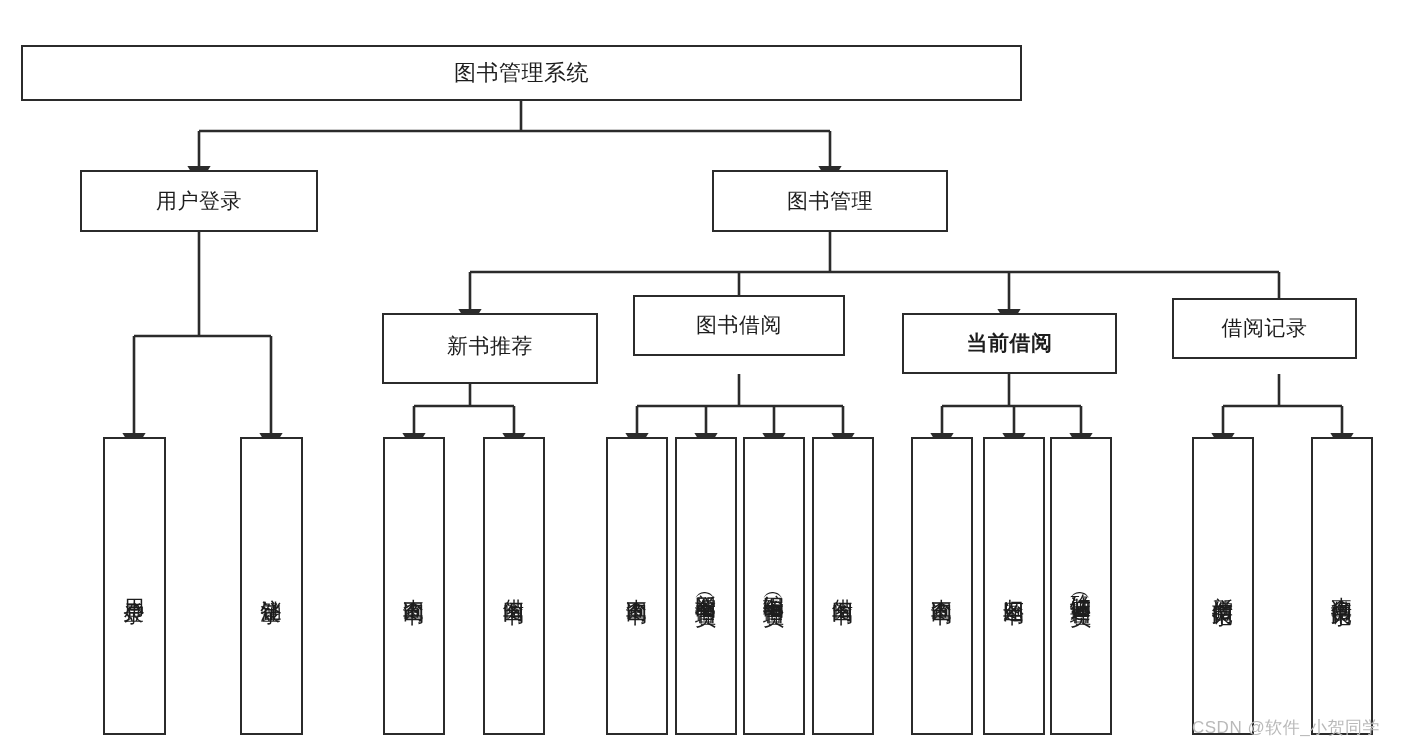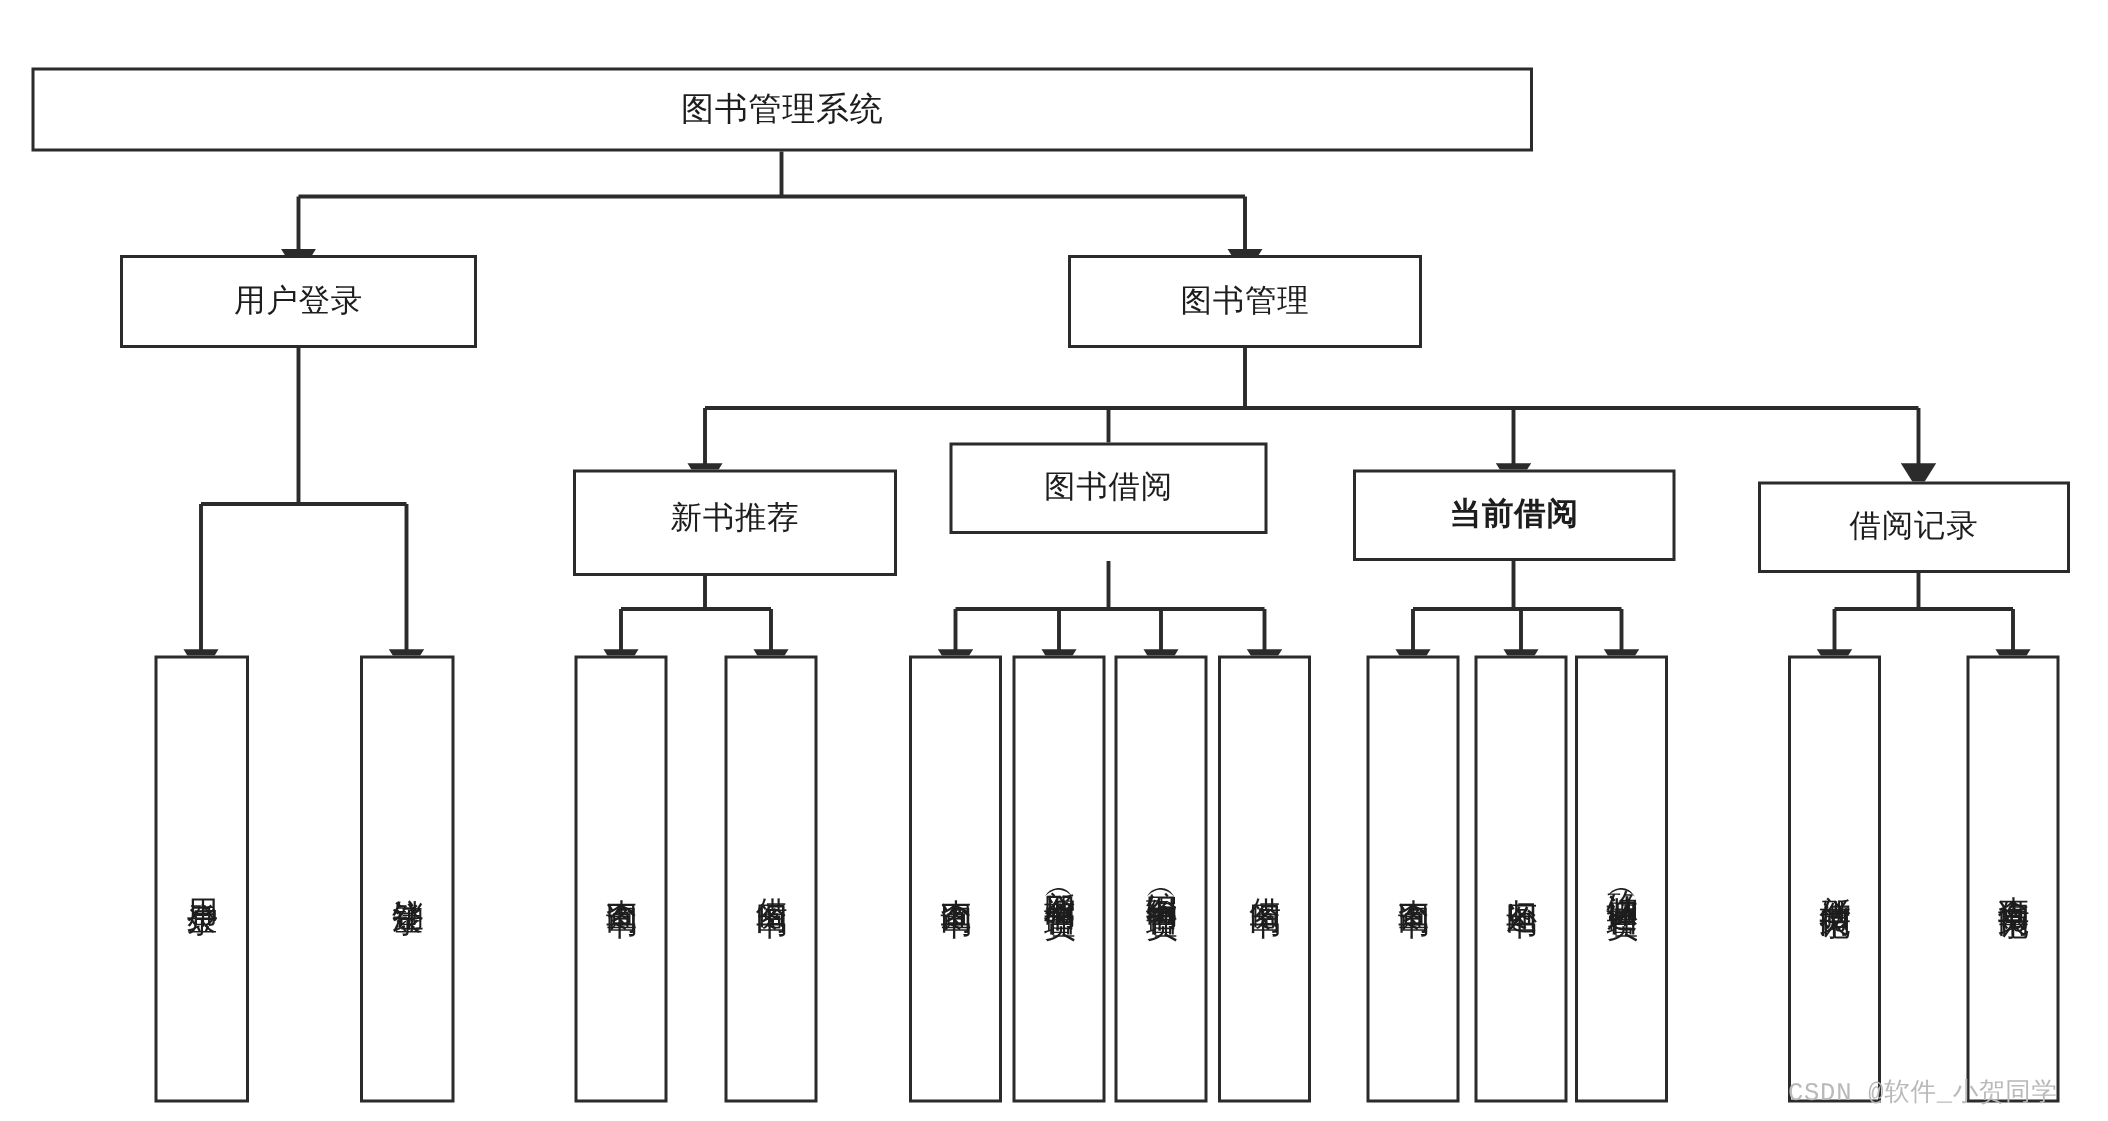--- a/index.html
+++ b/index.html
@@ -118,21 +118,21 @@
       </div>
       <div class="node-box node-horizontal" style="left: 382px; top: 313px; width: 216px; height: 71px; font-family: Liberation Mono, monospace;">
         <span class="node-label">新书推荐</span>
       </div>
       <div class="node-box node-horizontal" style="left: 633px; top: 295px; width: 212px; height: 61px;">
         <span class="node-label">图书借阅</span>
       </div>
       <div class="node-box node-horizontal" style="left: 902px; top: 313px; width: 215px; height: 61px; font-weight: bold;">
         <span class="node-label">当前借阅</span>
       </div>
-      <div class="node-box node-horizontal" style="left: 1172px; top: 321px; width: 208px; height: 61px;">
+      <div class="node-box node-horizontal" style="left: 1172px; top: 298px; width: 185px; height: 61px;">
         <span class="node-label">借阅记录</span>
       </div>
       <div class="node-box node-vertical" style="left: 103px; top: 437px; width: 63px; height: 298px;">
         <span class="node-label">用户登录</span>
       </div>
       <div class="node-box node-vertical" style="left: 240px; top: 437px; width: 63px; height: 298px;">
         <span class="node-label">注销登录</span>
       </div>
       <div class="node-box node-vertical" style="left: 383px; top: 437px; width: 62px; height: 298px;">
         <span class="node-label">查询图书</span>
@@ -162,15 +162,15 @@
         <span class="node-label">确认归还（管理员）</span>
       </div>
       <div class="node-box node-vertical" style="left: 1192px; top: 437px; width: 62px; height: 298px;">
         <span class="node-label">新增借阅记录</span>
       </div>
       <div class="node-box node-vertical" style="left: 1311px; top: 437px; width: 62px; height: 298px;">
         <span class="node-label">查询借阅记录</span>
       </div>
     </div>
 
-  <div class="watermark" style="left: 1192px; top: 716px; color: rgb(185, 185, 185); font-family: Liberation Mono, monospace;">CSDN @软件_小贺同学</div>
+  <div class="watermark" style="left: 1192px; top: 716px; color: rgb(185, 185, 185);">CSDN @软件_小贺同学</div>
 
 </div>
 
 </body></html>

